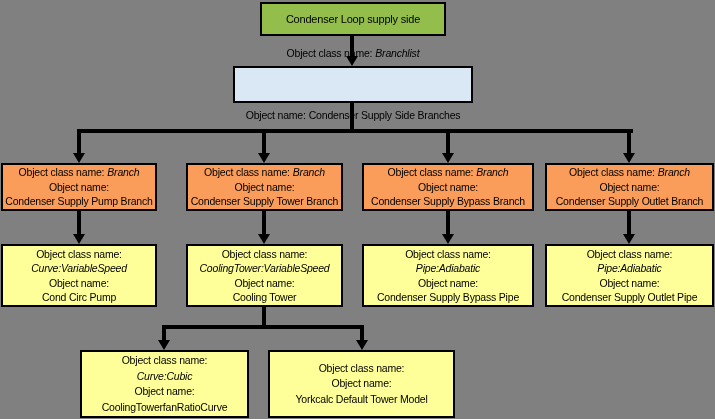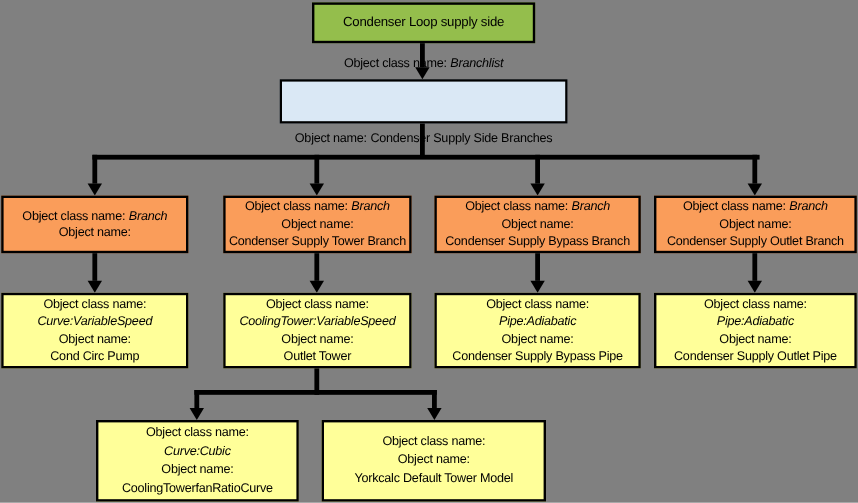--- a/index.html
+++ b/index.html
@@ -66,20 +66,21 @@
   <div class="vline" style="left:262px;top:129px;width:4px;height:24px;"></div>
   <div class="arrowhead" style="left:258px;top:153px;"></div>
   <div class="vline" style="left:446px;top:129px;width:4px;height:24px;"></div>
   <div class="arrowhead" style="left:442px;top:153px;"></div>
   <div class="vline" style="left:627px;top:129px;width:4px;height:24px;"></div>
   <div class="arrowhead" style="left:623px;top:153px;"></div>
 
   <div class="node branch-node" style="left:1px;top:163px;width:156px;height:48px;">
     <div class="line"><span>Object class name:</span><span class="gap"></span><span class="it">Branch</span></div>
     <div class="line">Object name:</div>
+    <div class="line">Condenser Supply Pump Branch</div>
   </div>
   <div class="node branch-node" style="left:186px;top:163px;width:157px;height:48px;">
     <div class="line"><span>Object class name:</span><span class="gap"></span><span class="it">Branch</span></div>
     <div class="line">Object name:</div>
     <div class="line">Condenser Supply Tower Branch</div>
   </div>
   <div class="node branch-node" style="left:362px;top:163px;width:172px;height:48px;">
     <div class="line"><span>Object class name:</span><span class="gap"></span><span class="it">Branch</span></div>
     <div class="line">Object name:</div>
     <div class="line">Condenser Supply Bypass Branch</div>
@@ -102,21 +103,21 @@
   <div class="node component-node" style="left:1px;top:244px;width:156px;height:63px;">
     <div class="line">Object class name:</div>
     <div class="line it">Curve:VariableSpeed</div>
     <div class="line">Object name:</div>
     <div class="line">Cond Circ Pump</div>
   </div>
   <div class="node component-node" style="left:186px;top:244px;width:157px;height:63px;">
     <div class="line">Object class name:</div>
     <div class="line it">CoolingTower:VariableSpeed</div>
     <div class="line">Object name:</div>
-    <div class="line">Outlet Tower</div>
+    <div class="line">Cooling Tower</div>
   </div>
   <div class="node component-node" style="left:362px;top:244px;width:172px;height:63px;">
     <div class="line">Object class name:</div>
     <div class="line it">Pipe:Adiabatic</div>
     <div class="line">Object name:</div>
     <div class="line">Condenser Supply Bypass Pipe</div>
   </div>
   <div class="node component-node" style="left:545px;top:244px;width:169px;height:63px;">
     <div class="line">Object class name:</div>
     <div class="line it">Pipe:Adiabatic</div>

